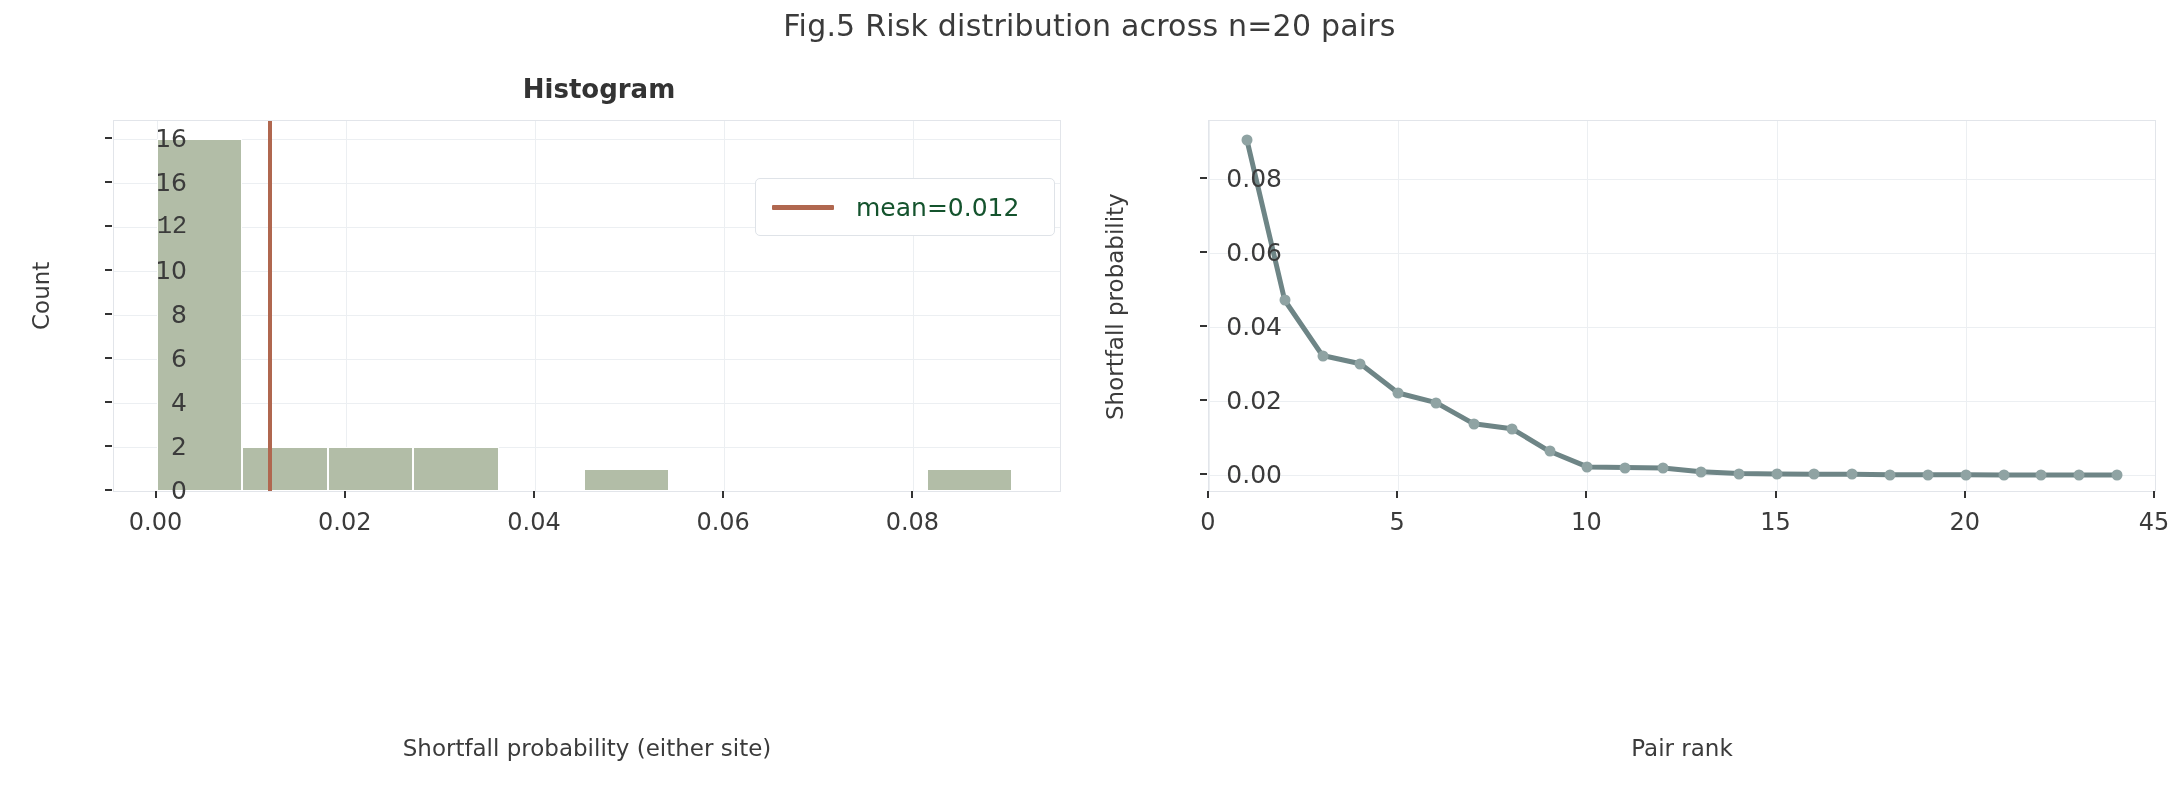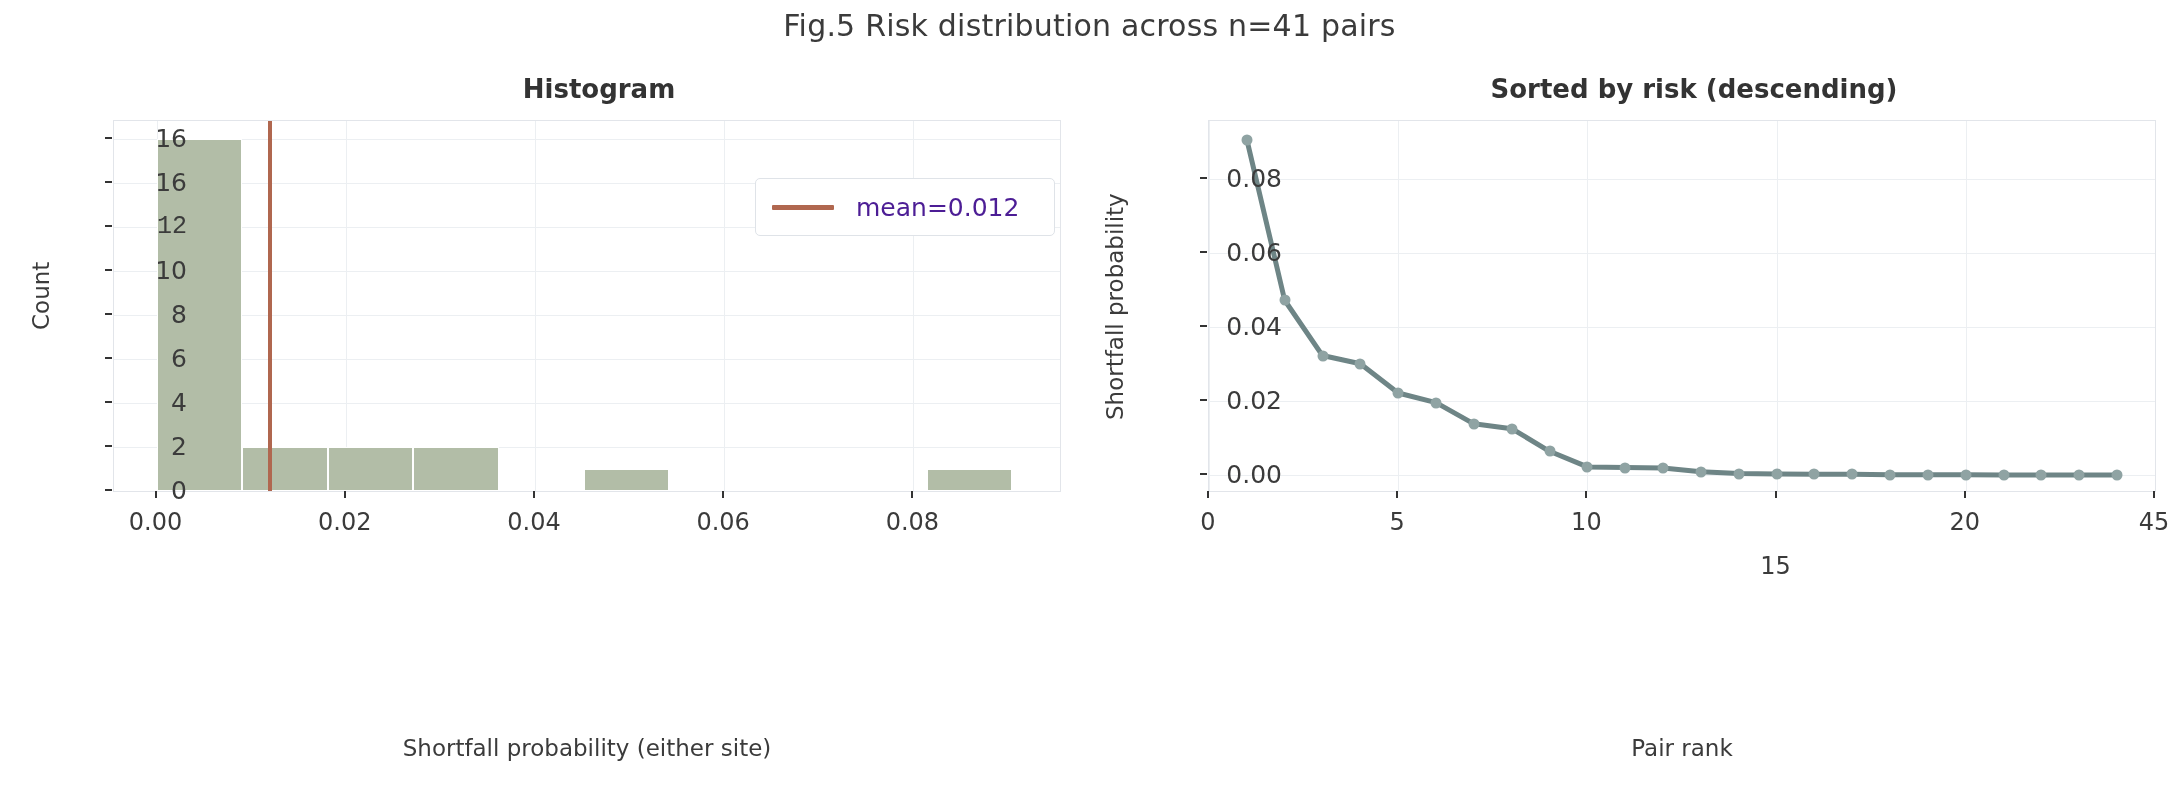--- a/index.html
+++ b/index.html
@@ -56,34 +56,34 @@
   .tickmark.y{width:7px;height:2px;}
   .tickmark.x{width:2px;height:7px;}
 
   .legendbox{
     position:absolute;background:#ffffff;
     border:1px solid #dfe3e8;border-radius:5px;
     display:flex;align-items:center;
     padding:0 16px;box-sizing:border-box;
   }
   .legendline{width:62px;height:5px;background:#b0674f;border-radius:1px;}
-  .legendlabel{font-size:25px;color:#4c1d95;margin-left:22px;white-space:nowrap;}
+  .legendlabel{font-size:25px;color:#14532d;margin-left:22px;white-space:nowrap;}
 
   .marker{
     position:absolute;width:11px;height:11px;border-radius:50%;
     background:#8fa3a3;transform:translate(-50%,-50%);
   }
   svg.lineholder{position:absolute;left:0;top:0;overflow:visible;}
 </style>
 </head>
 <body>
 
 <div id="figure">
 
-  <div class="suptitle">Fig.5 Risk distribution across n=41 pairs</div>
+  <div class="suptitle">Fig.5 Risk distribution across n=20 pairs</div>
 
   <div class="subplot" id="sp-left" style="left:113px;top:120px;width:948px;height:372px;">
     <div class="axtitle">Histogram</div>
     <div class="plotarea" id="pa-left" style="left:0;top:0;width:948px;height:372px;">
         <div class="gridline h" style="top:370px;"></div>
         <div class="gridline h" style="top:325.95238095238096px;"></div>
         <div class="gridline h" style="top:281.9047619047619px;"></div>
         <div class="gridline h" style="top:237.85714285714286px;"></div>
         <div class="gridline h" style="top:193.80952380952382px;"></div>
         <div class="gridline h" style="top:149.76190476190476px;"></div>
@@ -106,21 +106,20 @@
   </div>
   <div class="ylabel" style="left:28px;top:330px;">Count</div>
   <div class="xlabel" style="left:113px;top:735px;width:948px;">Shortfall probability (either site)</div>
 
   <div class="legendbox" id="legend-left" style="left:755px;top:178px;width:300px;height:58px;">
     <span class="legendline"></span>
     <span class="legendlabel">mean=0.012</span>
   </div>
 
   <div class="subplot" id="sp-right" style="left:1208px;top:120px;width:948px;height:372px;">
-    <div class="axtitle">Sorted by risk (descending)</div>
     <div class="plotarea" id="pa-right" style="left:0;top:0;width:948px;height:372px;">
         <div class="gridline h" style="top:354.41323971915745px;"></div>
         <div class="gridline h" style="top:280.19057171514544px;"></div>
         <div class="gridline h" style="top:205.96790371113337px;"></div>
         <div class="gridline h" style="top:131.7452357071214px;"></div>
         <div class="gridline h" style="top:57.5225677031093px;"></div>
         <div class="gridline v" style="left:0px;"></div>
         <div class="gridline v" style="left:189.20000000000002px;"></div>
         <div class="gridline v" style="left:378.40000000000003px;"></div>
         <div class="gridline v" style="left:567.6px;"></div>
@@ -195,19 +194,19 @@
     <div class="ytick" style="left:1192px;top:251.7452357071214px;width:90px;">0.06</div>
     <div class="tickmark y" style="left:1200px;top:250.7452357071214px;"></div>
     <div class="ytick" style="left:1192px;top:177.5225677031093px;width:90px;">0.08</div>
     <div class="tickmark y" style="left:1200px;top:176.5225677031093px;"></div>
     <div class="xtick" style="left:1208px;top:508px;">0</div>
     <div class="tickmark x" style="left:1207px;top:491px;"></div>
     <div class="xtick" style="left:1397.2px;top:508px;">5</div>
     <div class="tickmark x" style="left:1396.2px;top:491px;"></div>
     <div class="xtick" style="left:1586.4px;top:508px;">10</div>
     <div class="tickmark x" style="left:1585.4px;top:491px;"></div>
-    <div class="xtick" style="left:1775.6px;top:508px;margin-top:44px;">15</div>
+    <div class="xtick" style="left:1775.6px;top:508px;">15</div>
     <div class="tickmark x" style="left:1774.6px;top:491px;"></div>
     <div class="xtick" style="left:1964.8000000000002px;top:508px;">20</div>
     <div class="tickmark x" style="left:1963.8000000000002px;top:491px;"></div>
     <div class="xtick" style="left:2154px;top:508px;">45</div>
     <div class="tickmark x" style="left:2153px;top:491px;"></div>
   </div>
 
 </body></html>

